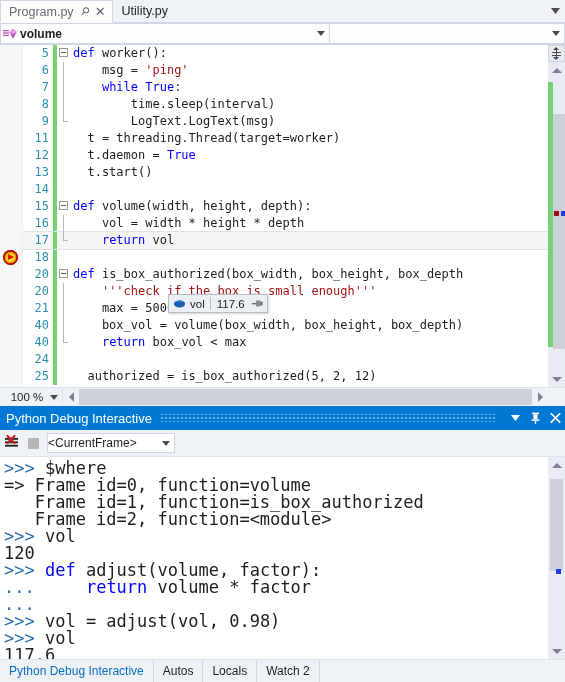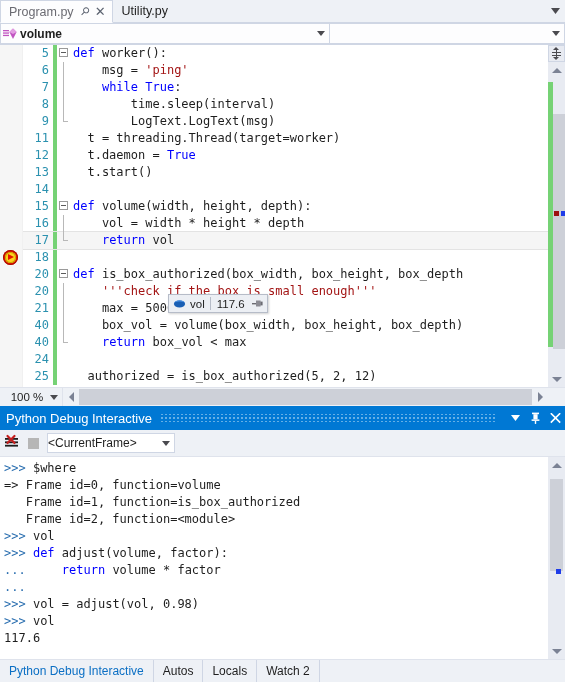--- a/index.html
+++ b/index.html
@@ -507,21 +507,21 @@
     flex: 1 1 auto;
     display: flex;
     background: #ffffff;
     min-height: 0;
     position: relative;
   }
   .repl {
     flex: 1 1 auto;
     background: #ffffff;
     font-family: "DejaVu Sans Mono", "Liberation Mono", monospace;
-    font-size: 12px;
+    font-size: 17px;
     padding: 3px 0 0 4px;
     overflow: hidden;
     position: relative;
   }
   .repl-line {
     height: 17px;
     line-height: 17px;
     white-space: pre;
     color: #1e1e1e;
   }
@@ -738,20 +738,21 @@
       </span>
     </div>
 
     <div class="repl-wrap">
       <div class="repl" id="repl-out">
           <div class="repl-line"><span class="prompt">&gt;&gt;&gt; </span>$where</div>
           <div class="repl-line"><span class="prompt"></span>=&gt; Frame id=0, function=volume</div>
           <div class="repl-line"><span class="prompt"></span>   Frame id=1, function=is_box_authorized</div>
           <div class="repl-line"><span class="prompt"></span>   Frame id=2, function=&lt;module&gt;</div>
           <div class="repl-line"><span class="prompt">&gt;&gt;&gt; </span>vol</div>
+          <div class="repl-line"><span class="prompt"></span>120</div>
           <div class="repl-line"><span class="prompt">&gt;&gt;&gt; </span><span class="kw">def</span> adjust(volume, factor):</div>
           <div class="repl-line"><span class="prompt">... </span>    <span class="kw">return</span> volume * factor</div>
           <div class="repl-line"><span class="prompt">... </span></div>
           <div class="repl-line"><span class="prompt">&gt;&gt;&gt; </span>vol = adjust(vol, 0.98)</div>
           <div class="repl-line"><span class="prompt">&gt;&gt;&gt; </span>vol</div>
           <div class="repl-line"><span class="prompt"></span>117.6</div>
         </div>
       <div class="v-scroll-zone">
         <div class="scroll-arrow">
             <div class="tri-up"></div>

